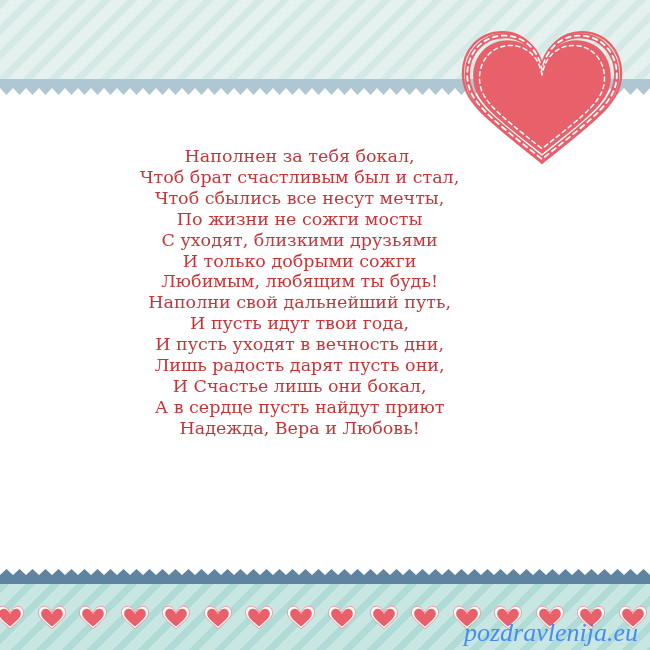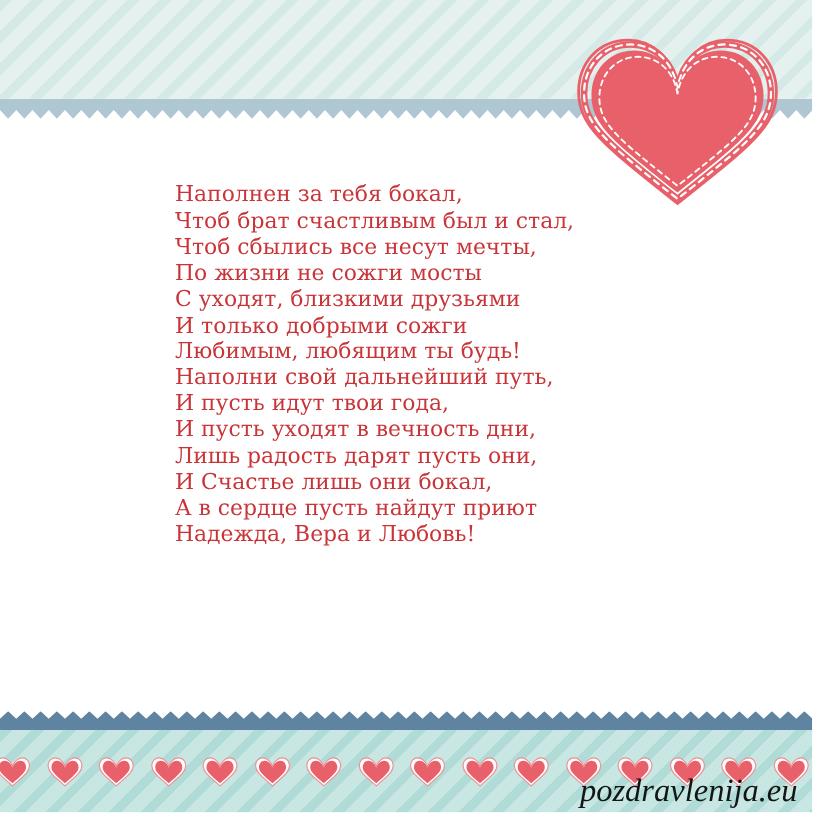--- a/index.html
+++ b/index.html
@@ -2,20 +2,21 @@
 <html><head>
 <meta charset="utf-8">
 <style>
   html,body{margin:0;padding:0;}
   #card{
     position:relative;
     width:650px;height:650px;
     background:#ffffff;
     overflow:hidden;
     font-family:"DejaVu Serif", serif;
+    text-align:center;
   }
   
   #top-banner{
     position:absolute;left:0;top:0;width:650px;height:79px;
     background:repeating-linear-gradient(135deg,#d5e9e6 0 7px,#e4f1ee 7px 18px);
   }
   #top-edge{position:absolute;left:0;top:79px;width:650px;height:16px;display:block;}
   
   #bottom-edge{position:absolute;left:0;top:569px;width:650px;height:15px;display:block;}
   #bottom-banner{
@@ -37,21 +38,21 @@
     position:absolute;left:-5px;top:604px;
     display:flex;gap:11.5px;
   }
   #hearts-row svg{width:30px;height:28px;flex:0 0 auto;}
   
   #watermark{
     position:absolute;right:12px;bottom:2px;
     font-family:"Liberation Serif", serif;
     font-style:italic;
     font-size:26px;
-    color:#000000;
+    color:#3b82f6;
     opacity:0.9;
   }
 </style>
 </head>
 <body>
 
 <div id="card">
 
   <div id="top-banner"></div>
   <svg id="top-edge" viewBox="0 0 650 16" preserveAspectRatio="none">

